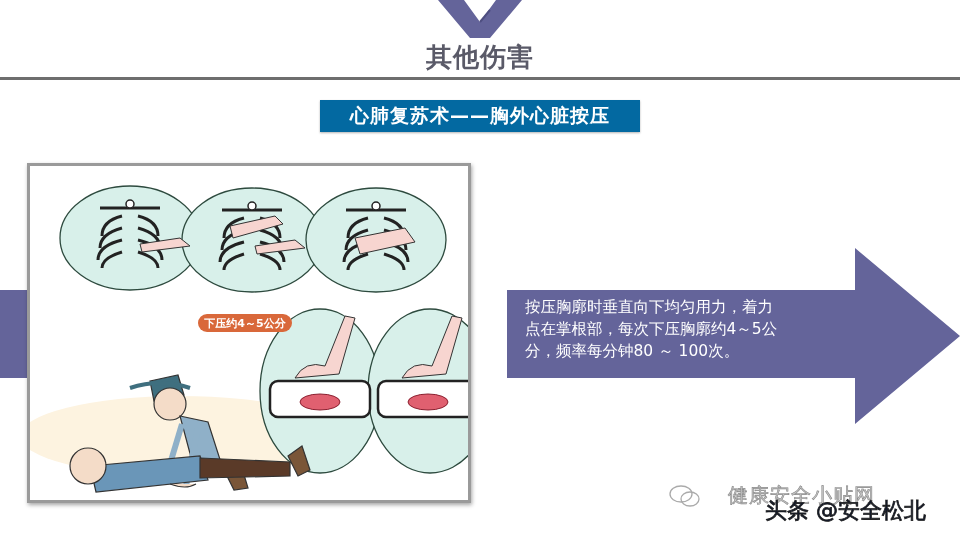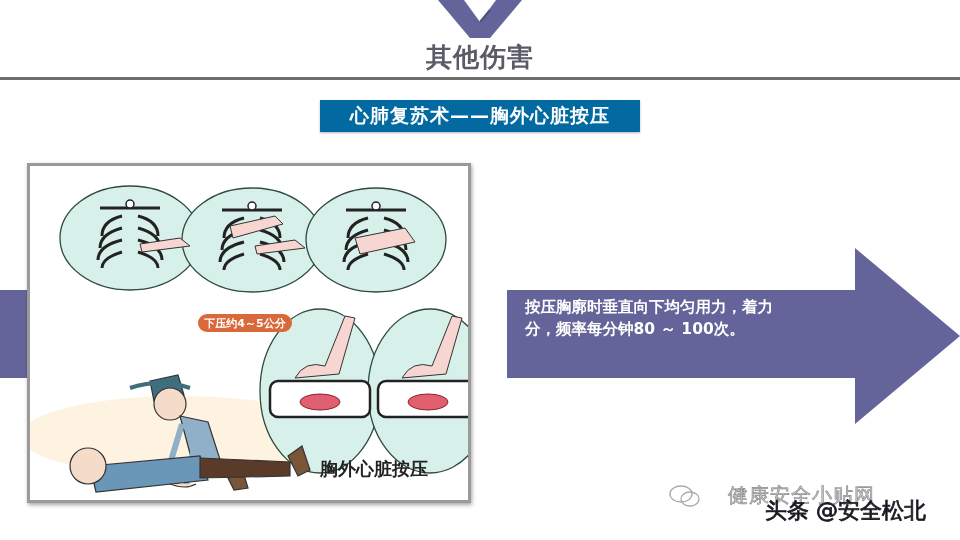--- a/index.html
+++ b/index.html
@@ -3,21 +3,21 @@
 <meta charset="utf-8">
 <style>
   html, body { margin:0; padding:0; }
   body { width:960px; height:540px; position:relative; overflow:hidden; background:#ffffff; font-family:"DejaVu Sans","Liberation Sans",sans-serif; }
   .top-chevron { position:absolute; left:438px; top:0; width:84px; height:38px; }
   .page-title { position:absolute; left:0; width:960px; top:40px; text-align:center; font-size:26px; font-weight:bold; color:#5a5a68; letter-spacing:1px; }
   .title-rule { position:absolute; left:0; top:77px; width:960px; height:3px; background:#6e6e6e; }
   .subtitle-band { position:absolute; left:320px; top:100px; width:320px; height:32px; background:#0369a1; box-shadow:0 1px 2px rgba(0,0,0,0.3); color:#fff; font-size:19px; font-weight:bold; display:flex; align-items:center; justify-content:center; letter-spacing:1px; }
   .band-left { position:absolute; left:0; top:290px; width:30px; height:88px; background:#64649a; }
   .arrow { position:absolute; left:507px; top:248px; width:453px; height:176px; }
-  .arrow-text { position:absolute; left:525px; top:296px; width:340px; color:#fff; font-size:15.5px; font-weight:bold; line-height:22px; }
+  .arrow-text { position:absolute; left:525px; top:296px; width:340px; color:#fff; font-size:15.5px; font-weight:normal; line-height:22px; }
   .photo { position:absolute; left:27px; top:163px; width:444px; height:340px; background:#fff; border:3px solid #9a9a9a; box-shadow:1px 2px 4px rgba(0,0,0,0.35); box-sizing:border-box; overflow:hidden; }
   .photo svg { position:absolute; left:0; top:0; }
   .press-badge { position:absolute; left:168px; top:148px; width:94px; height:18px; border-radius:9px; background:#d9683a; color:#fff; font-size:11px; font-weight:bold; display:flex; align-items:center; justify-content:center; }
   .caption { position:absolute; left:290px; top:291px; font-size:18px; font-weight:bold; color:#222; }
   .watermark1 { position:absolute; left:668px; top:482px; font-size:20px; color:#c8c8c8; -webkit-text-stroke:0.6px #888; letter-spacing:1px;margin-left:16px; }
   .watermark2 { position:absolute; left:765px; top:496px; font-size:22px; color:#0f172a; -webkit-text-stroke:0.8px #222; letter-spacing:0px; }
   .wechat-icon { position:absolute; left:668px; top:484px; width:34px; height:24px; }
 </style>
 </head>
 <body>
@@ -33,20 +33,21 @@
 <div class="subtitle-band">心肺复苏术——胸外心脏按压</div>
 
 <div class="band-left"></div>
 
 <svg class="arrow" viewBox="0 0 453 176">
   <polygon points="0,42 348,42 348,0 453,88 348,176 348,130 0,130" fill="#64649a"></polygon>
 </svg>
 
 <div class="arrow-text">
   <div>按压胸廓时垂直向下均匀用力，着力</div>
+  <div>点在掌根部，每次下压胸廓约4～5公</div>
   <div>分，频率每分钟80 ～ 100次。</div>
 </div>
 
 <div class="photo">
   <svg width="474" height="334" viewBox="0 0 474 334">
 
     <ellipse cx="150" cy="270" rx="160" ry="40" fill="#fdf3e0"></ellipse>
 
     <g stroke="#2d4a3e" stroke-width="1.3" fill="#d8f0ea">
       <ellipse cx="100" cy="72" rx="70" ry="52"></ellipse>
@@ -113,21 +114,20 @@
 
     <g stroke="#333" stroke-width="1.2">
       <path d="M60,300 l110,-10 l8,24 l-112,12 z" fill="#6a96b8"></path>
       <circle cx="58" cy="300" r="18" fill="#f4dcc8"></circle>
       <path d="M170,292 l90,4 l0,14 l-90,2 z" fill="#5a3a28"></path>
       <path d="M258,290 l14,-10 l8,24 l-12,6 z" fill="#7a5638"></path>
       <path d="M140,318 q16,6 26,0" fill="#f4dcc8"></path>
     </g>
   </svg>
   <div class="press-badge">下压约4～5公分</div>
-  <div class="caption">胸外心脏按压</div>
 </div>
 
 <svg class="wechat-icon" viewBox="0 0 34 24">
   <ellipse cx="13" cy="10" rx="11" ry="8" fill="none" stroke="#aaa" stroke-width="1.3"></ellipse>
   <ellipse cx="22" cy="15" rx="9" ry="7" fill="none" stroke="#aaa" stroke-width="1.3"></ellipse>
 </svg>
 <div class="watermark1" style="left:712px;">健康安全小贴网</div>
 <div class="watermark2">头条 @安全松北</div>
 
 </body></html>

